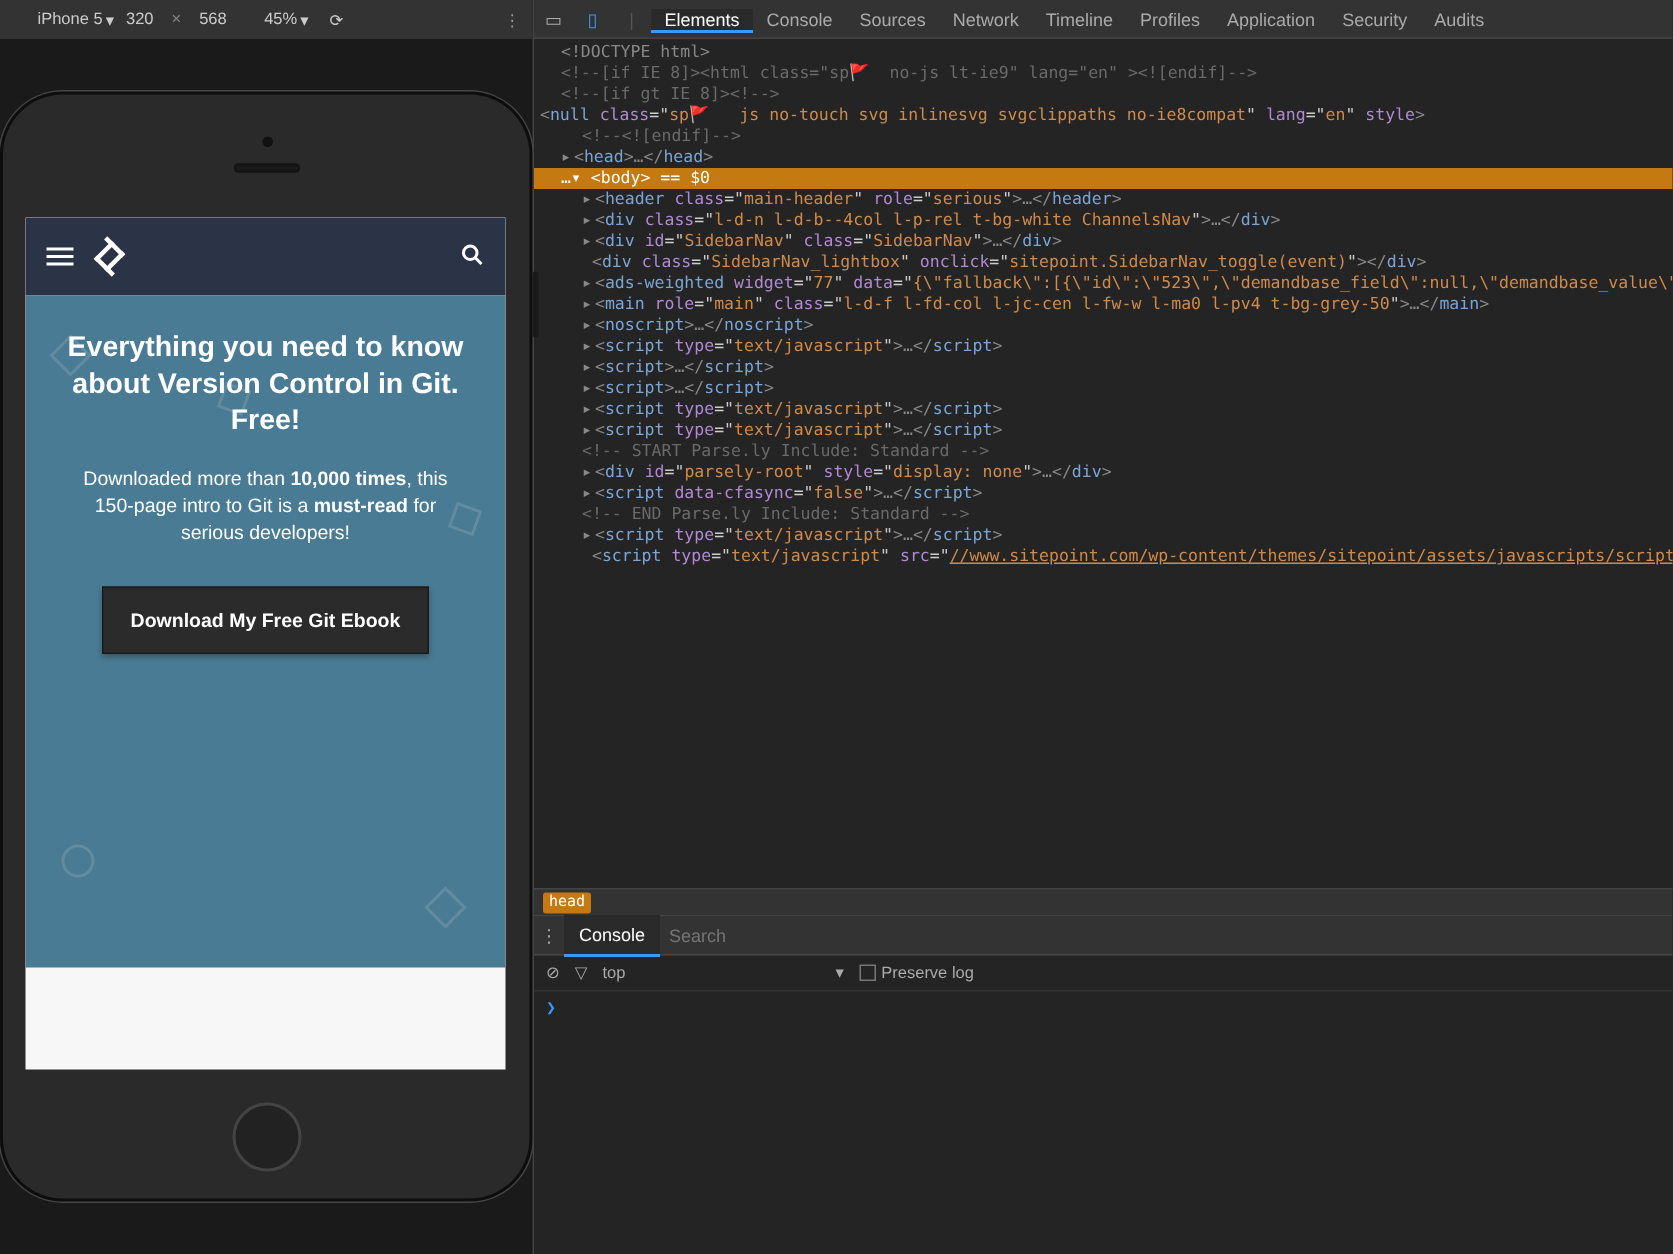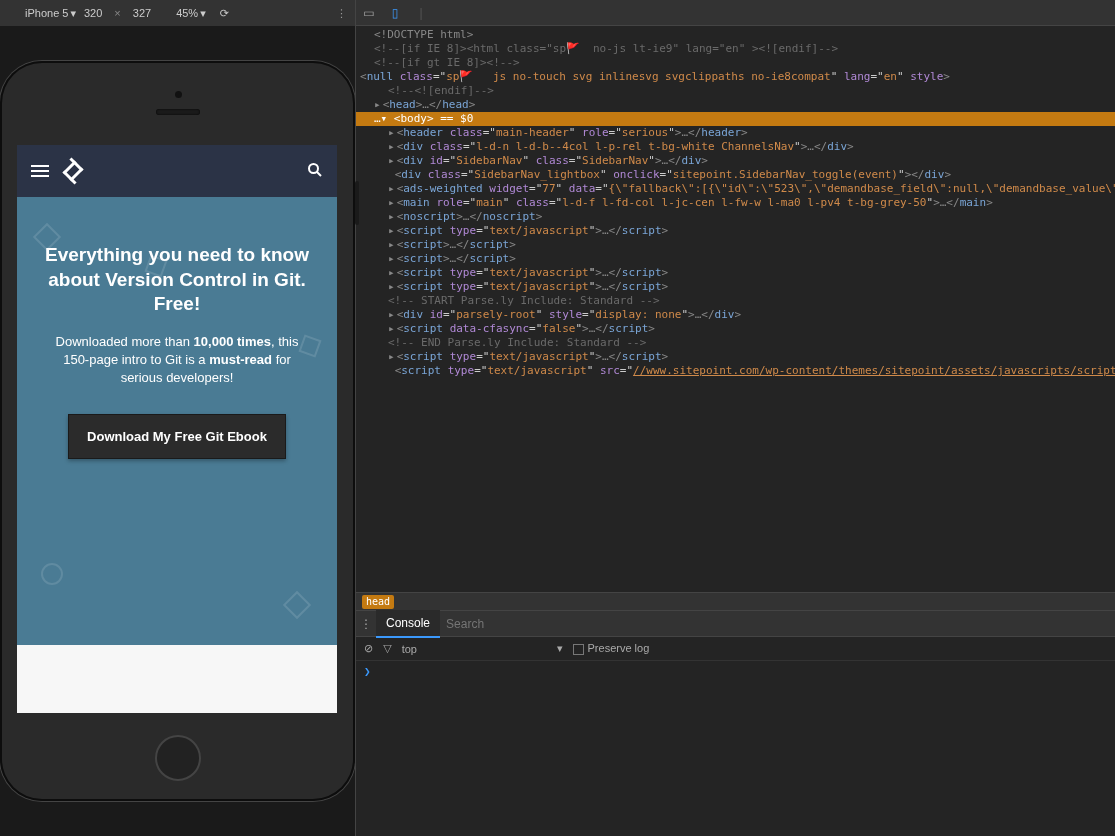--- a/index.html
+++ b/index.html
@@ -25,27 +25,27 @@
 .screen { width: 320px; height: 568px; background: #f7f7f7; overflow: hidden; position: relative; }
 .app-header { height: 52px; background: #2b3346; display: flex; align-items: center; padding: 0 14px; gap: 14px; }
 .app-header .logo { width: 20px; height: 20px; position: relative; }
 .app-header .logo::before, .app-header .logo::after { content: ""; position: absolute; width: 14px; height: 14px; border-top: 3px solid #fff; border-right: 3px solid #fff; }
 .app-header .logo::before { top: 0; left: 0; transform: rotate(45deg); }
 .app-header .logo::after { bottom: 0; right: 0; transform: rotate(-135deg); }
 .app-header .srch { margin-left: auto; color: #fff; }
 .hamb { width: 18px; display: flex; flex-direction: column; gap: 3px; }
 .hamb span { display: block; height: 2px; background: #fff; }
 
-.hero { background: #4a7b94; color: #fff; padding: 46px 24px 40px; text-align: center; position: relative; overflow: hidden; height:448px;}
+.hero { background: #4a7b94; color: #fff; padding: 23px 24px 40px; text-align: center; position: relative; overflow: hidden; height:448px;}
 .hero h2 { font-size: 19px; font-weight: 700; line-height: 1.3; margin-bottom: 16px; }
-.hero p  { font-size: 13px; line-height: 1.4; margin-bottom: 26px; }
+.hero p  { font-size: 13px; line-height: 1.4; margin-bottom: 10px; }
 .hero .bold { font-weight: 700; }
 .book { width: 64px; height: 86px; background: #f0f0f0; margin: 10px auto 24px; border-radius: 2px; box-shadow: -4px 2px 0 #ccc, 2px 2px 6px rgba(0,0,0,.3); position: relative; padding: 10px 6px; color: #222; font-size: 6px; text-align: left; }
 .book .gt { font-size: 14px; font-weight: 800; letter-spacing: 1px; }
-.dl-btn { display: inline-block; background: #2b2b2b; color: #fff; padding: 14px 18px; font-size: 13px; font-weight: 600; border: 1px solid #1a1a1a; box-shadow: 0 2px 4px rgba(0,0,0,.3); }
+.dl-btn { display: inline-block; background: #2b2b2b; color: #fff; padding: 14px 18px; font-size: 13px; font-weight: 600; border: 1px solid #1a1a1a; box-shadow: 0 2px 4px rgba(0,0,0,.3); margin-top: 16px; }
 .featured { background: #fff; padding: 10px; }
 .featured-badge { display: inline-block; background: #2b2b2b; color: #fff; padding: 8px 14px; font-size: 17px; font-weight: 700; }
 .doodles { position: absolute; inset: 0; opacity: .12; pointer-events: none; }
 .doodles span { position: absolute; border: 2px solid #fff; }
 .d-tri { width: 20px; height: 20px; border-right: none; border-bottom: none; transform: rotate(45deg); }
 .d-sq  { width: 18px; height: 18px; transform: rotate(20deg); }
 .d-cir { width: 22px; height: 22px; border-radius: 50%; }
 
 
 .devtools { flex: 1; display: flex; flex-direction: column; background: #2a2a2a; border-left: 1px solid #444; }
@@ -82,21 +82,21 @@
 </head>
 <body>
 
 <div class="root">
 
   <div class="device-panel">
     <div class="device-toolbar">
       <span class="sel"><span>iPhone 5</span> ▾</span>
       <span>320</span>
       <span class="x">×</span>
-      <span>327</span>
+      <span>568</span>
       <span class="sel"><span>45%</span> ▾</span>
       <span class="rot">⟳</span>
       <span class="menu-dots">⋮</span>
     </div>
     <div class="device-stage">
       <div class="phone">
         <div class="camera"></div>
           <div class="speaker"></div>
         <div class="sidebtn sb-r"></div>
         <div class="home"></div>
@@ -132,20 +132,21 @@
         </div>
       </div>
     </div>
   </div>
 
   <div class="devtools">
     <div class="dt-tabs">
       <span class="ic">▭</span>
       <span class="ic" style="color:#3b99fc">▯</span>
       <span class="ic" style="color:#555">|</span>
+      <span id="main-tabs"><span class="tab active">Elements</span><span class="tab">Console</span><span class="tab">Sources</span><span class="tab">Network</span><span class="tab">Timeline</span><span class="tab">Profiles</span><span class="tab">Application</span><span class="tab">Security</span><span class="tab">Audits</span></span>
 
     </div>
 
     <div class="dt-main">
       <div class="dom-panel">
         <div class="dom-tree" id="dom-tree">
             <div class="ln" style="padding-left: 18px;"><span class="c-pun">&lt;!DOCTYPE html&gt;</span></div>
             <div class="ln" style="padding-left: 18px;"><span class="c-com">&lt;!--[if IE 8]&gt;&lt;html class="sp🚩  no-js lt-ie9" lang="en" &gt;&lt;![endif]--&gt;</span></div>
             <div class="ln" style="padding-left: 18px;"><span class="c-com">&lt;!--[if gt IE 8]&gt;&lt;!--&gt;</span></div>
             <div class="ln" style="padding-left: 4px;"><span class="c-pun">&lt;</span><span class="c-tag">null</span> <span class="c-attr">class</span>="<span class="c-str">sp🚩   js no-touch svg inlinesvg svgclippaths no-ie8compat</span>" <span class="c-attr">lang</span>="<span class="c-str">en</span>" <span class="c-attr">style</span><span class="c-pun">&gt;</span></div>

